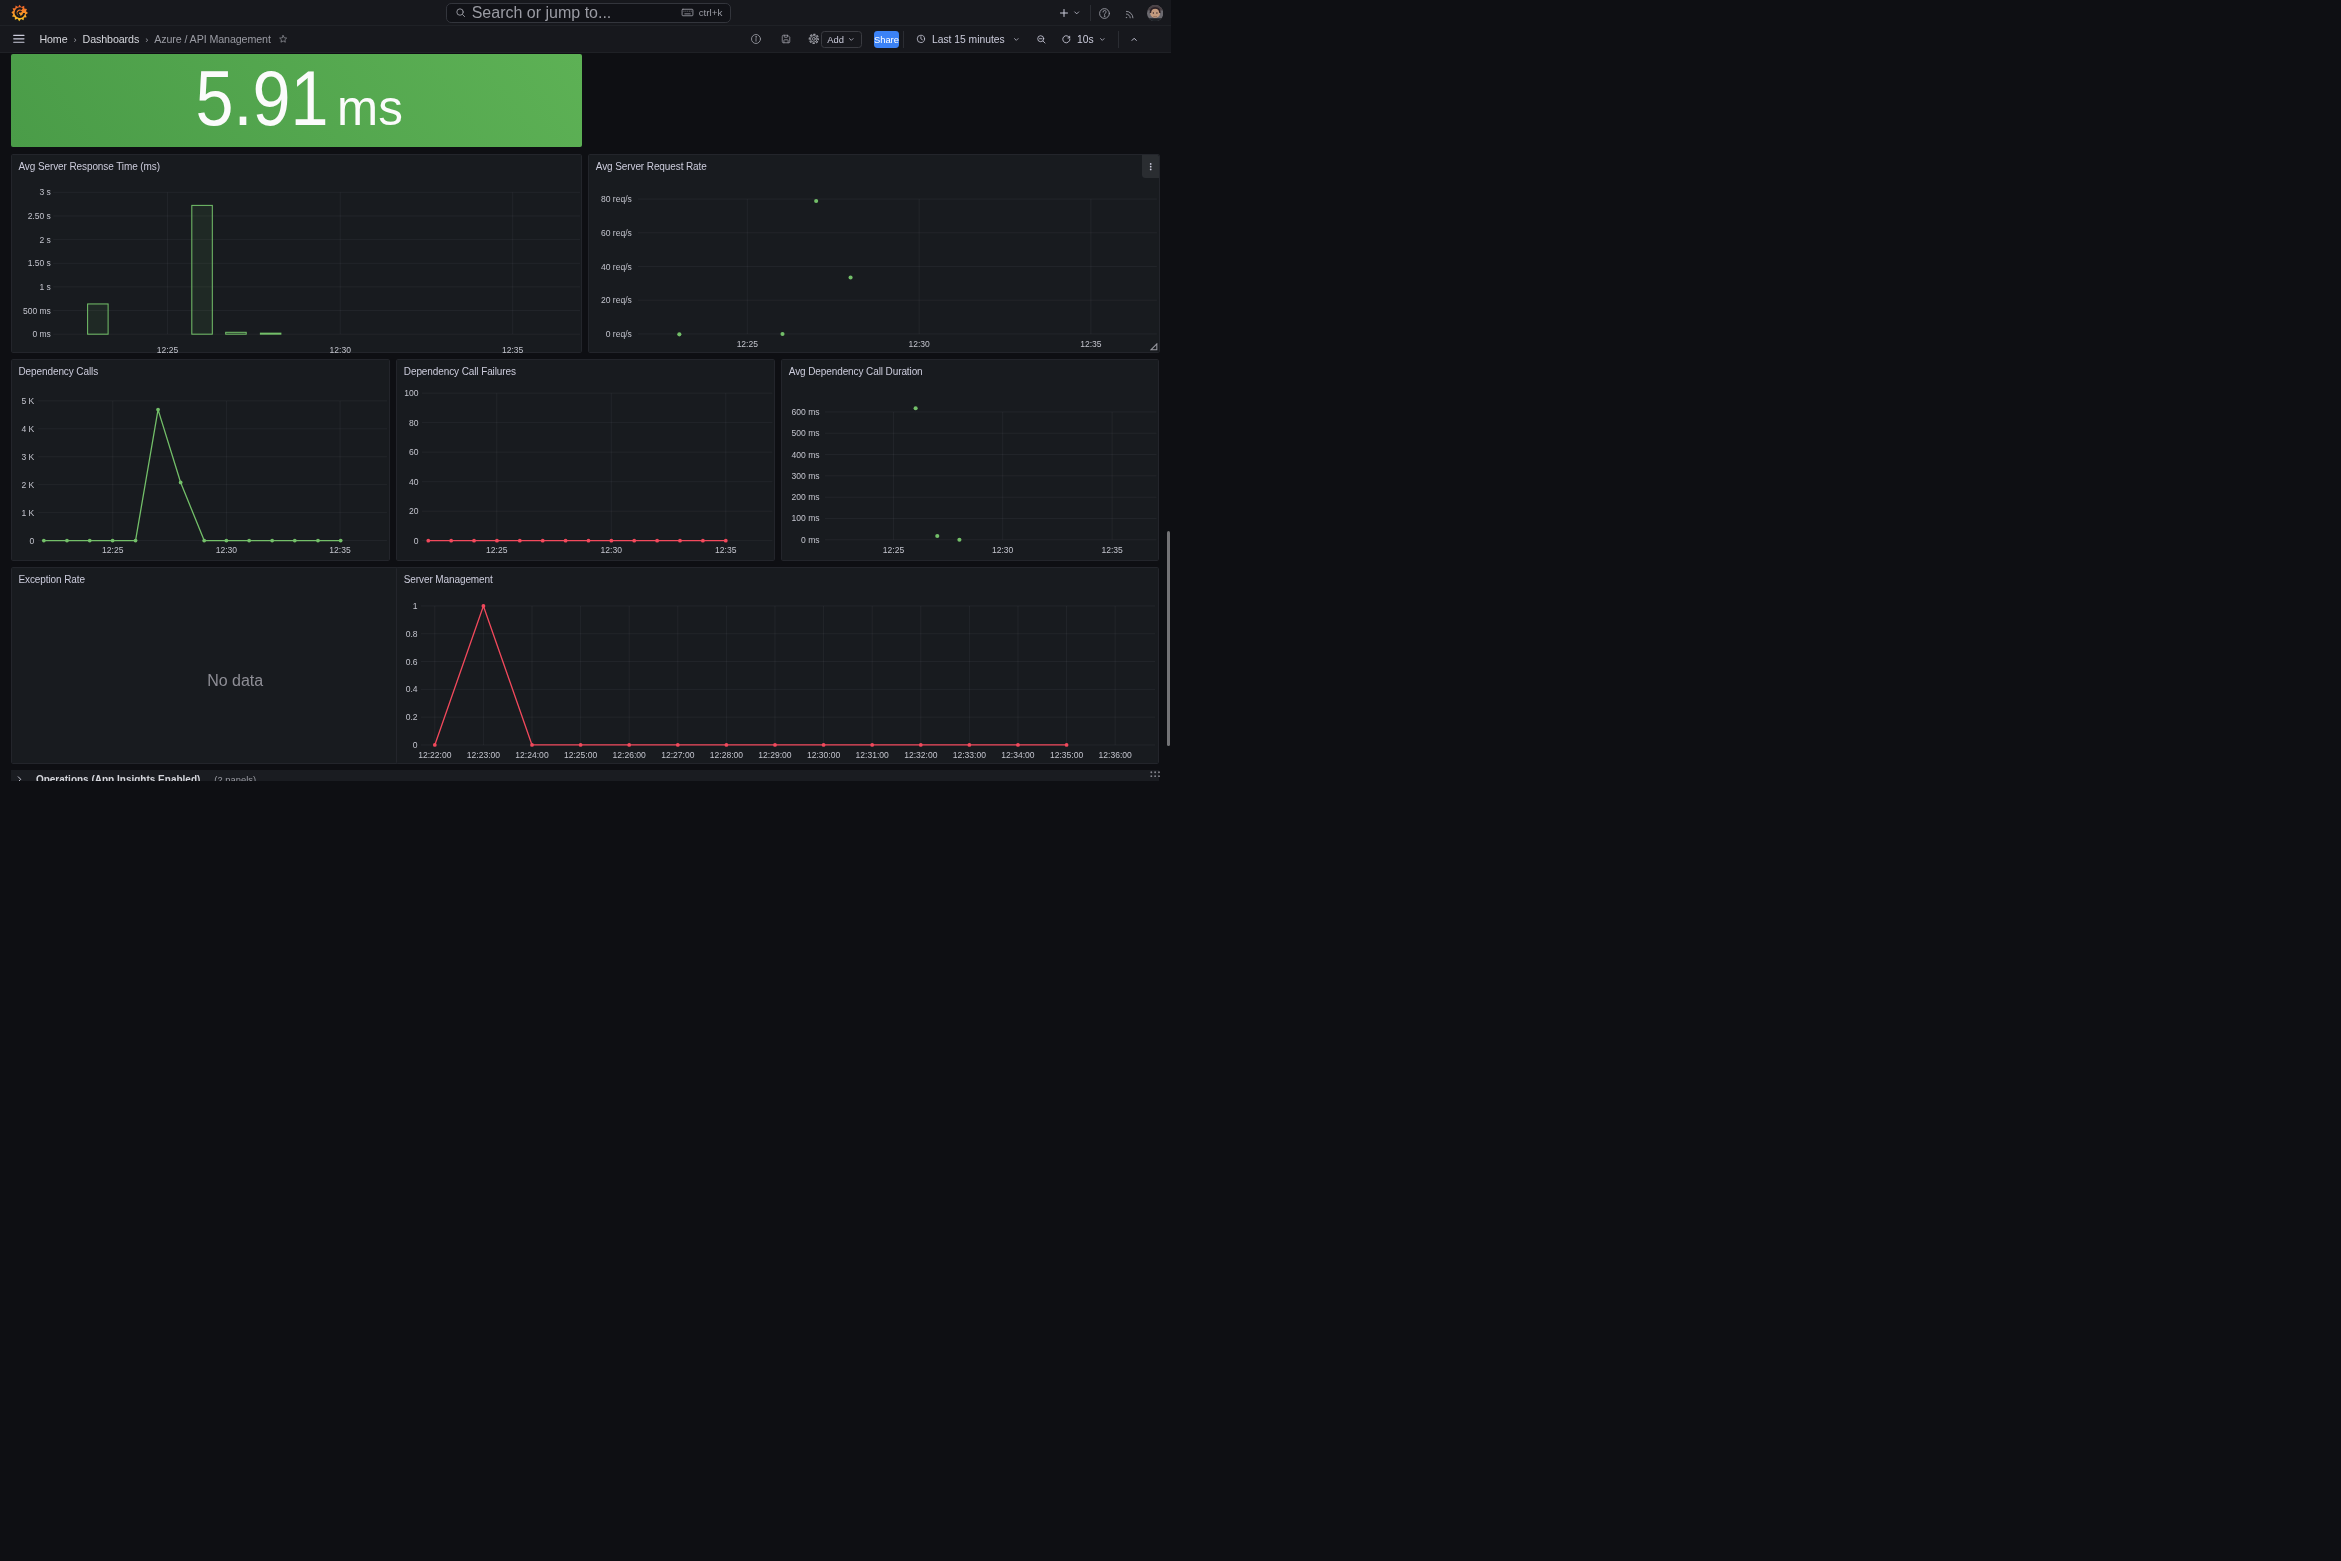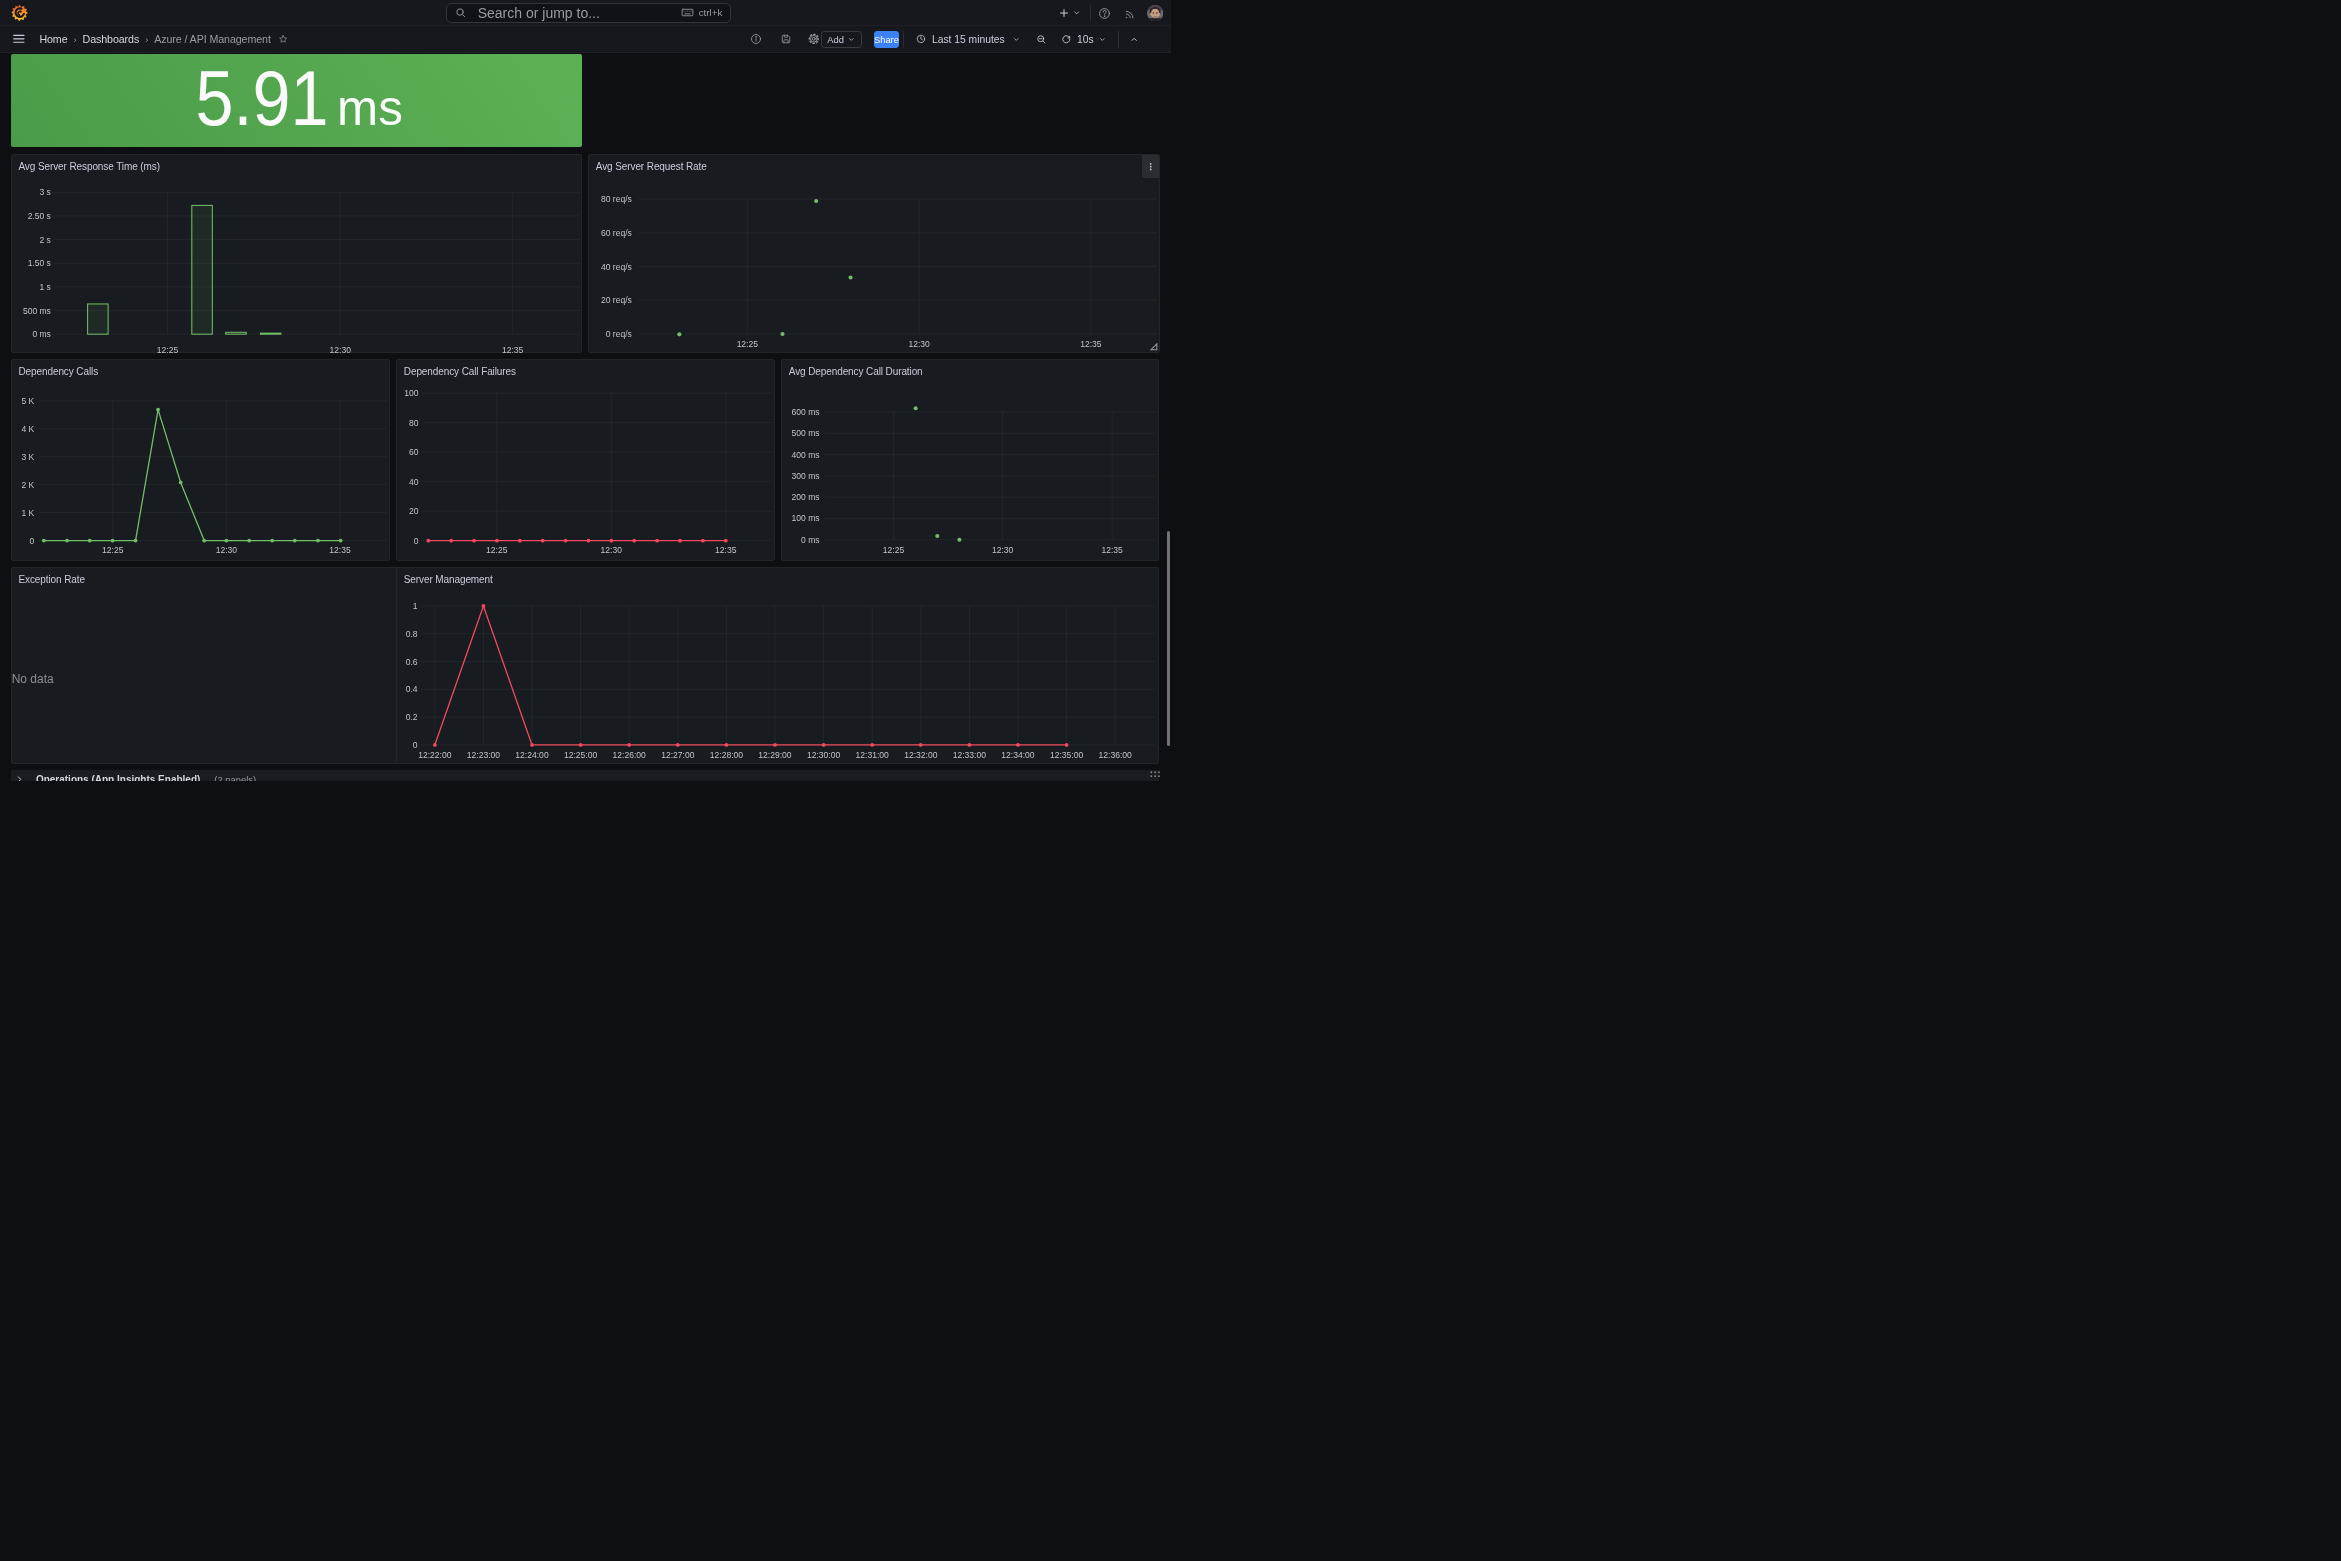--- a/index.html
+++ b/index.html
@@ -25,21 +25,21 @@
           <path fill="none" stroke="#17181d" stroke-width="12" d="M 66 27 A 25 25 0 1 0 77 50"></path>
           <path fill="none" stroke="#17181d" stroke-width="10" d="M 61 46 A 10.5 10.5 0 1 0 54 62"></path>
         </svg>
       </div>
   <div class="abs row" style="left:446px;top:3px;width:285px;height:19.7px;background:#111217;
        border:0.9px solid #33353c;border-radius:5.1px;padding:0 7.7px">
     <svg width="11" height="11" viewBox="0 0 24 24" fill="none" stroke="#9a9ba3" stroke-width="2" stroke-linecap="round" stroke-linejoin="round" class="">
           <circle cx="11" cy="11" r="7"></circle>
           <line x1="16.5" y1="16.5" x2="21" y2="21"></line>
         </svg>
-    <span style="font-size:14px;color:#9a9ba3;margin-left:12px">Search or jump to...</span>
+    <span style="font-size:16px;color:#9a9ba3;margin-left:6px">Search or jump to...</span>
     <span style="margin-left:auto" class="row">
           <svg width="13" height="13" viewBox="0 0 24 24" fill="none" stroke="#9a9ba3" stroke-width="1.6" stroke-linecap="round" stroke-linejoin="round" class="">
             <rect x="2" y="6" width="20" height="12" rx="1.5"></rect>
             <line x1="5.5" y1="9.5" x2="5.5" y2="9.6"></line>
             <line x1="9" y1="9.5" x2="9" y2="9.6"></line>
             <line x1="12.5" y1="9.5" x2="12.5" y2="9.6"></line>
             <line x1="16" y1="9.5" x2="16" y2="9.6"></line>
             <line x1="19" y1="9.5" x2="19" y2="9.6"></line>
             <line x1="7" y1="14.5" x2="17" y2="14.5"></line>
           </svg>
@@ -362,21 +362,21 @@
         <text x="258.1" y="225.5" text-anchor="middle" font-size="10" fill="#c3c4cd">12:30</text>
         <text x="386.1" y="225.5" text-anchor="middle" font-size="10" fill="#c3c4cd">12:35</text>
         <circle cx="156.3" cy="56.1" r="2.4" fill="#73BF69"></circle>
         <circle cx="181.6" cy="205.5" r="2.4" fill="#73BF69"></circle>
         <circle cx="207.5" cy="209.9" r="2.4" fill="#73BF69"></circle>
       </svg>
     </div>
 
 <div class="panel" style="left:10.7px;top:567px;width:449px;height:197px">
       <div class="ptitle">Exception Rate</div>
-      <div class="abs" style="left:0;right:0;top:104px;font-size:12px;color:#8e8e96">No data</div>
+      <div class="abs" style="left:0;right:0;top:104px;text-align:center;font-size:16px;color:#8e8e96">No data</div>
     </div>
 <div class="panel" style="left:396px;top:567px;width:763px;height:197px">
       <div class="ptitle">Server Management</div>
       <svg width="763" height="196" viewBox="0 0 891.8 229" style="position:absolute;left:0;top:0">
         <line x1="28" y1="206.8" x2="886" y2="206.8" stroke="rgba(204,204,220,0.07)" stroke-width="1"></line>
         <line x1="28" y1="174.3" x2="886" y2="174.3" stroke="rgba(204,204,220,0.07)" stroke-width="1"></line>
         <line x1="28" y1="141.8" x2="886" y2="141.8" stroke="rgba(204,204,220,0.07)" stroke-width="1"></line>
         <line x1="28" y1="109.3" x2="886" y2="109.3" stroke="rgba(204,204,220,0.07)" stroke-width="1"></line>
         <line x1="28" y1="76.8" x2="886" y2="76.8" stroke="rgba(204,204,220,0.07)" stroke-width="1"></line>
         <line x1="28" y1="44.3" x2="886" y2="44.3" stroke="rgba(204,204,220,0.07)" stroke-width="1"></line>

